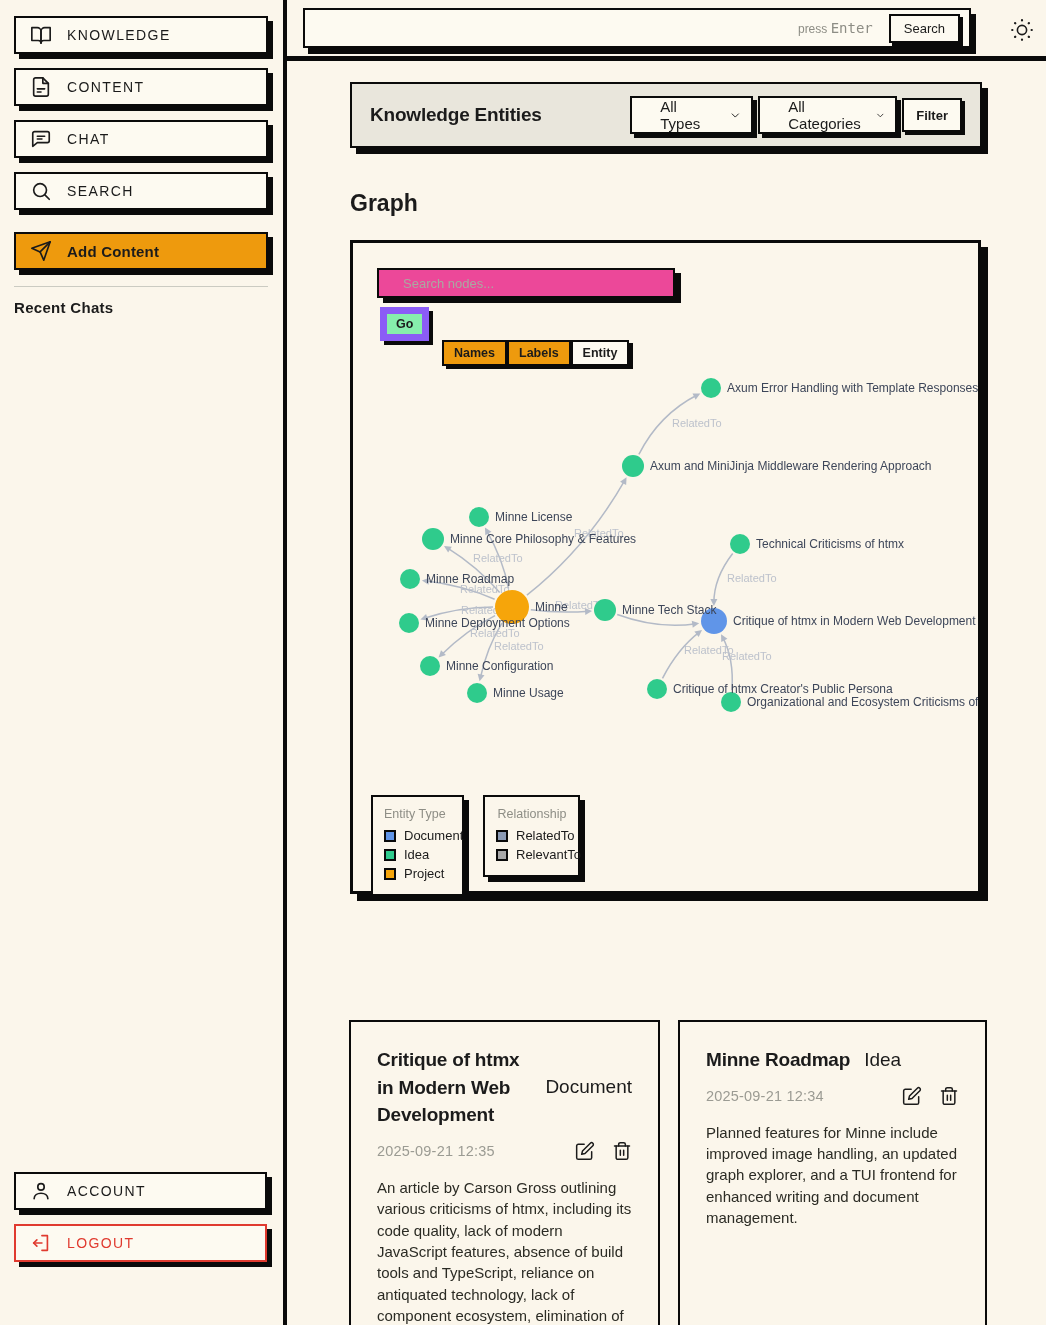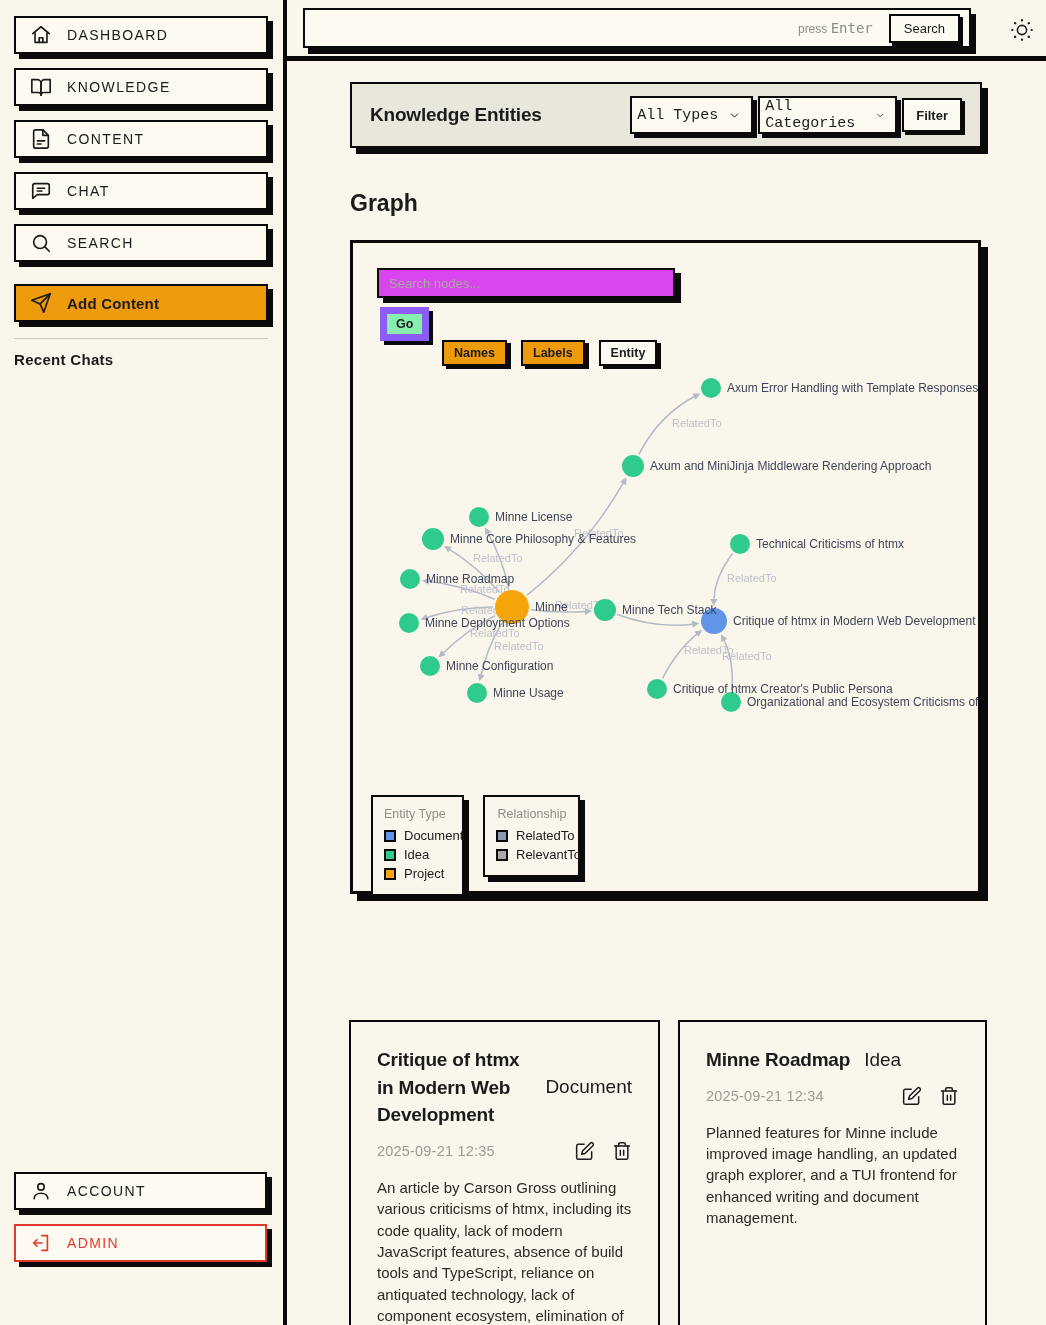--- a/index.html
+++ b/index.html
@@ -48,49 +48,49 @@
   
   .filter-bar {
     position:absolute; left:350px; top:82px; width:632px; height:66px;
     background:#E9E6DC; border:2px solid #0a0a0a; box-shadow:6px 6px 0 #0a0a0a;
     display:flex; align-items:center; gap:5px; padding:0 18px;
   }
   .filter-title { font-size:19px; font-weight:700; margin-right:auto; letter-spacing:-0.2px; }
   .select {
     height:38px; background:#FDFAF1; border:2px solid #0a0a0a; box-shadow:4px 4px 0 #0a0a0a;
     display:flex; align-items:center; justify-content:space-between; gap:10px;
-    padding:0 10px 0 5px; font-size:15px; font-family:Liberation Mono, monospace; color:#1b1b1b; cursor:pointer;
+    padding:0 10px 0 28px; font-size:15px; font-family:Liberation Sans, sans-serif; color:#1b1b1b; cursor:pointer;
   }
   .sel-types { width:123px; } .sel-cats { width:139px; }
   .filter-btn {
     height:34px; padding:0 12px; background:#FDFAF1; border:2px solid #0a0a0a; box-shadow:3px 3px 0 #0a0a0a;
     font-family:inherit; font-size:13px; font-weight:600; color:#1b1b1b; cursor:pointer;
   }
 
   .graph-heading { position:absolute; left:350px; top:190px; font-size:23px; font-weight:700; }
 
   
   .graph-panel {
     position:absolute; left:350px; top:240px; width:631px; height:654px;
     background:#FBF6EB; border:3px solid #0a0a0a; box-shadow:7px 7px 0 #0a0a0a;
   }
   #graph-svg { position:absolute; left:0; top:0; user-select:none; }
   #graph-svg text { pointer-events:none; }
   .node-search {
     position:absolute; left:24px; top:25px; width:298px; height:30px;
-    background:#d946ef; border:2px solid #0a0a0a; box-shadow:6px 5px 0 #0a0a0a;
-    font-family:inherit; font-size:13px; padding:0 10px; color:#1b1b1b;
+    background:#ec4899; border:2px solid #0a0a0a; box-shadow:6px 5px 0 #0a0a0a;
+    font-family:inherit; font-size:13px; padding:0 24px; color:#1b1b1b;
   }
   .node-search::placeholder { color:#A9A9A1; }
   .go-btn {
     position:absolute; left:27px; top:64px;
     background:#86efac; border:7px solid #8b5cf6; box-shadow:4px 4px 0 #0a0a0a;
     font-family:inherit; font-size:12.5px; font-weight:700; padding:3px 9px; cursor:pointer; color:#1b1b1b;
   }
-  .toggle-row { position:absolute; left:89px; top:97px; display:flex; gap:14px; }
+  .toggle-row { position:absolute; left:89px; top:97px; display:flex; }
   .tg {
     border:2px solid #0a0a0a; box-shadow:4px 3px 0 #0a0a0a; background:#FDFAF1;
     font-family:inherit; font-size:12.5px; font-weight:600; padding:4px 10px; cursor:pointer; color:#1b1b1b;
   }
   .tg.on { background:#EE9A0D; }
   .legend-box {
     position:absolute; top:552px; background:#FBF6EB;
     border:2px solid #0a0a0a; box-shadow:5px 5px 0 #0a0a0a; padding:10px 10px 13px 11px;
   }
   .lg-entity { left:18px; width:93px; } .lg-rel { left:130px; width:97px;text-align:center; }
@@ -114,28 +114,20 @@
   .icon-btn { background:none; border:none; padding:0; cursor:pointer; }
   .card-body { font-size:15px; line-height:1.43; color:#2b2b24; }
 </style>
 </head>
 <body>
 
 <nav class="sidebar">
   <div class="side-nav">
     <button class="nb-btn">
       <svg class="ic" width="22" height="22" viewBox="0 0 24 24">
-          <path d="M3 10.5 12 3l9 7.5"></path>
-          <path d="M5.5 9.5V20h13V9.5"></path>
-          <path d="M10 20v-5h4v5"></path>
-        </svg>
-      <span class="lbl">DASHBOARD</span>
-    </button>
-    <button class="nb-btn">
-      <svg class="ic" width="22" height="22" viewBox="0 0 24 24">
           <path d="M2 4h6a4 4 0 0 1 4 4v13a3 3 0 0 0-3-3H2z"></path>
           <path d="M22 4h-6a4 4 0 0 0-4 4v13a3 3 0 0 1 3-3h7z"></path>
         </svg>
       <span class="lbl">KNOWLEDGE</span>
     </button>
     <button class="nb-btn">
       <svg class="ic" width="22" height="22" viewBox="0 0 24 24">
           <path d="M14 2H6a2 2 0 0 0-2 2v16a2 2 0 0 0 2 2h12a2 2 0 0 0 2-2V8z"></path>
           <path d="M14 2v6h6"></path>
           <path d="M8 14h8M8 17.5h4"></path>
@@ -175,21 +167,21 @@
           <path d="M4.5 20.5c0-4 3.5-6 7.5-6s7.5 2 7.5 6"></path>
         </svg>
       <span class="lbl">ACCOUNT</span>
     </button>
     <button class="nb-btn logout">
       <svg class="ic" width="22" height="22" viewBox="0 0 24 24">
           <path d="M13 4h6v16h-6"></path>
           <path d="M4 12h9"></path>
           <path d="M7.5 8.5 4 12l3.5 3.5"></path>
         </svg>
-      <span class="lbl">ADMIN</span>
+      <span class="lbl">LOGOUT</span>
     </button>
   </div>
 </nav>
 
 <header class="topbar">
   <div class="search-box">
     <span class="hint"><span>press</span> <kbd>Enter</kbd></span>
     <button class="search-btn">Search</button>
   </div>
   <button class="theme-toggle" title="">

